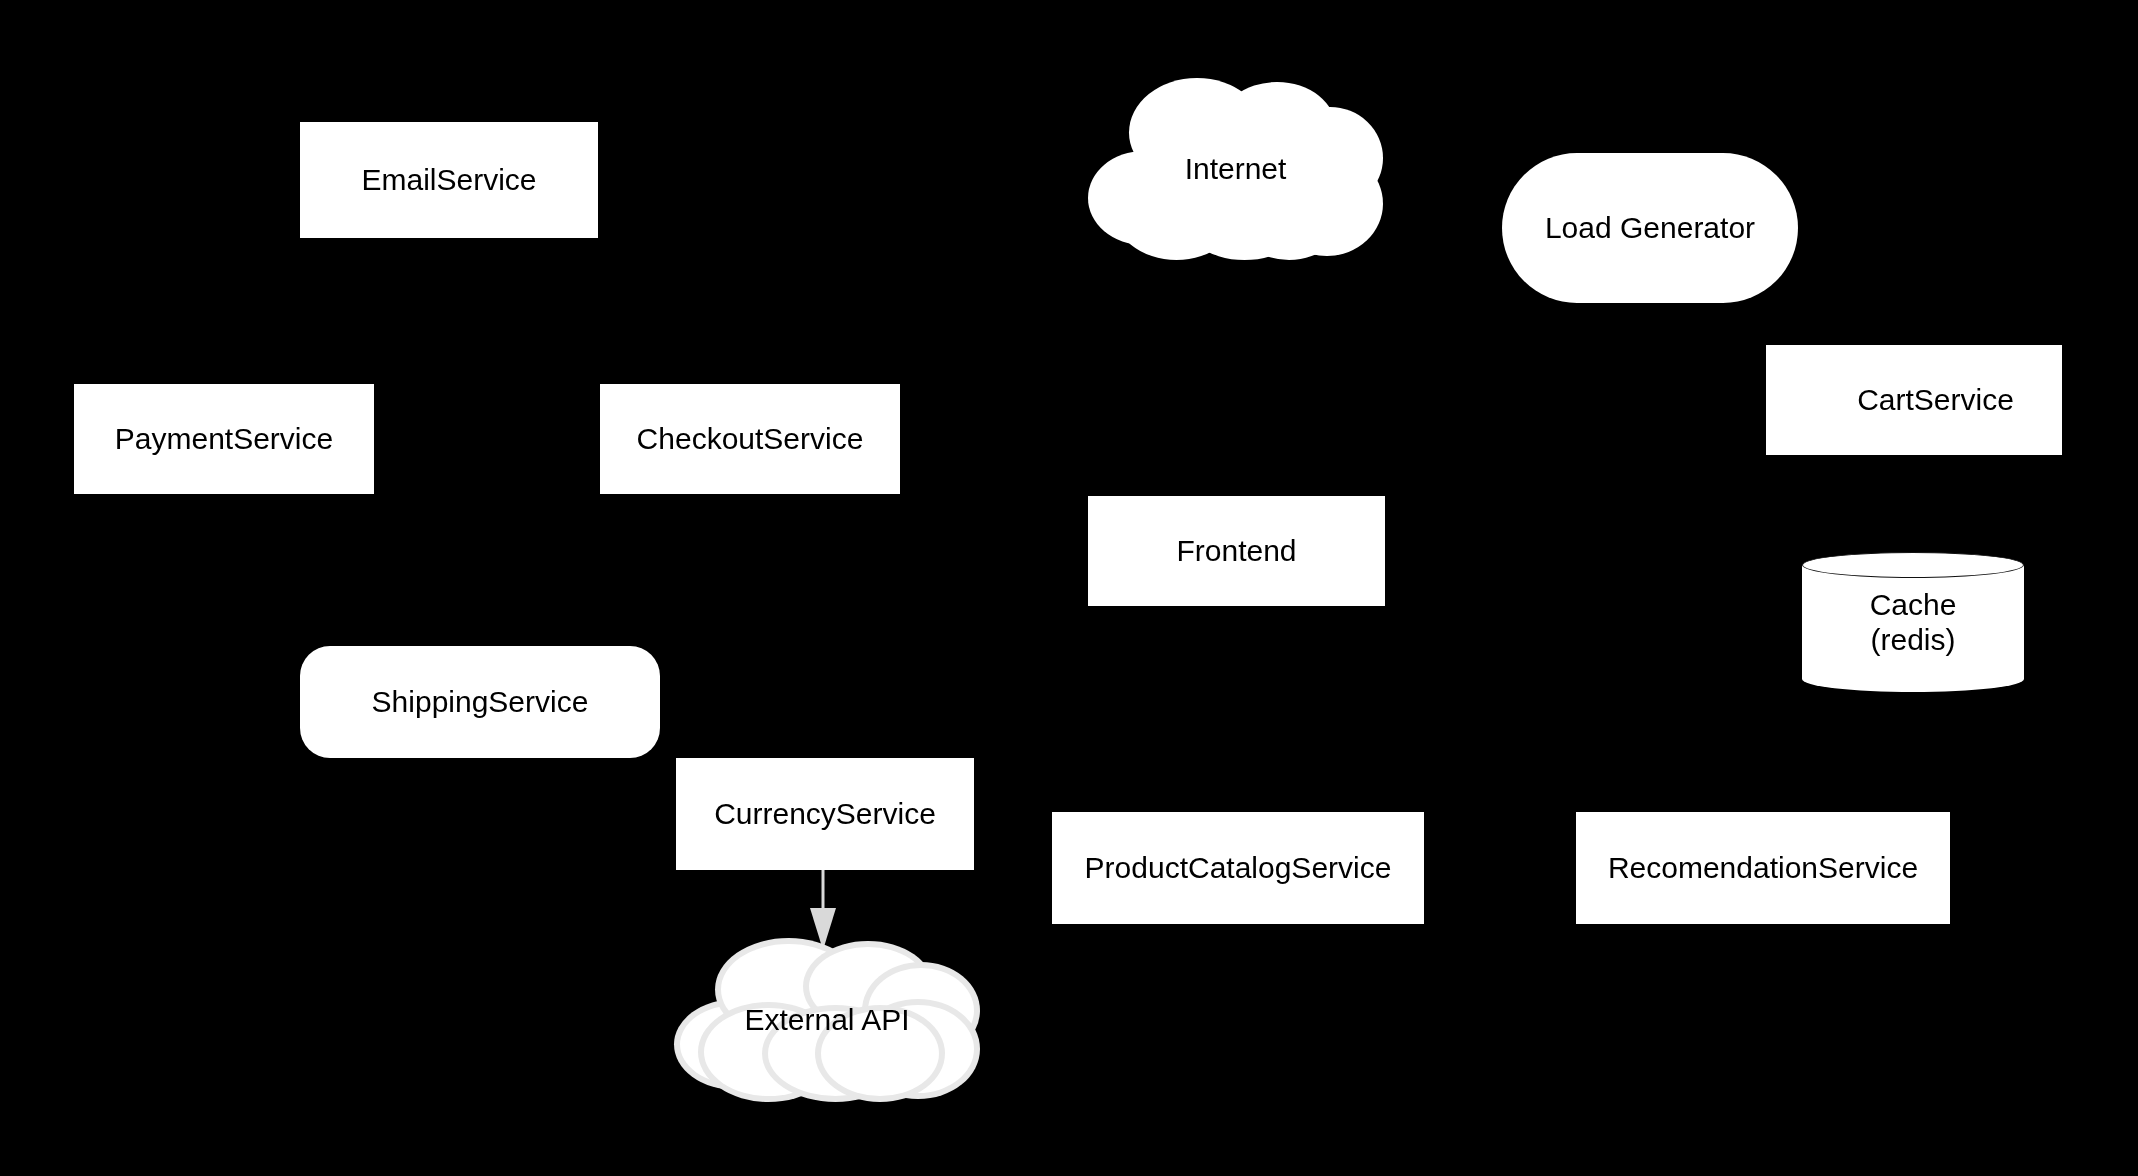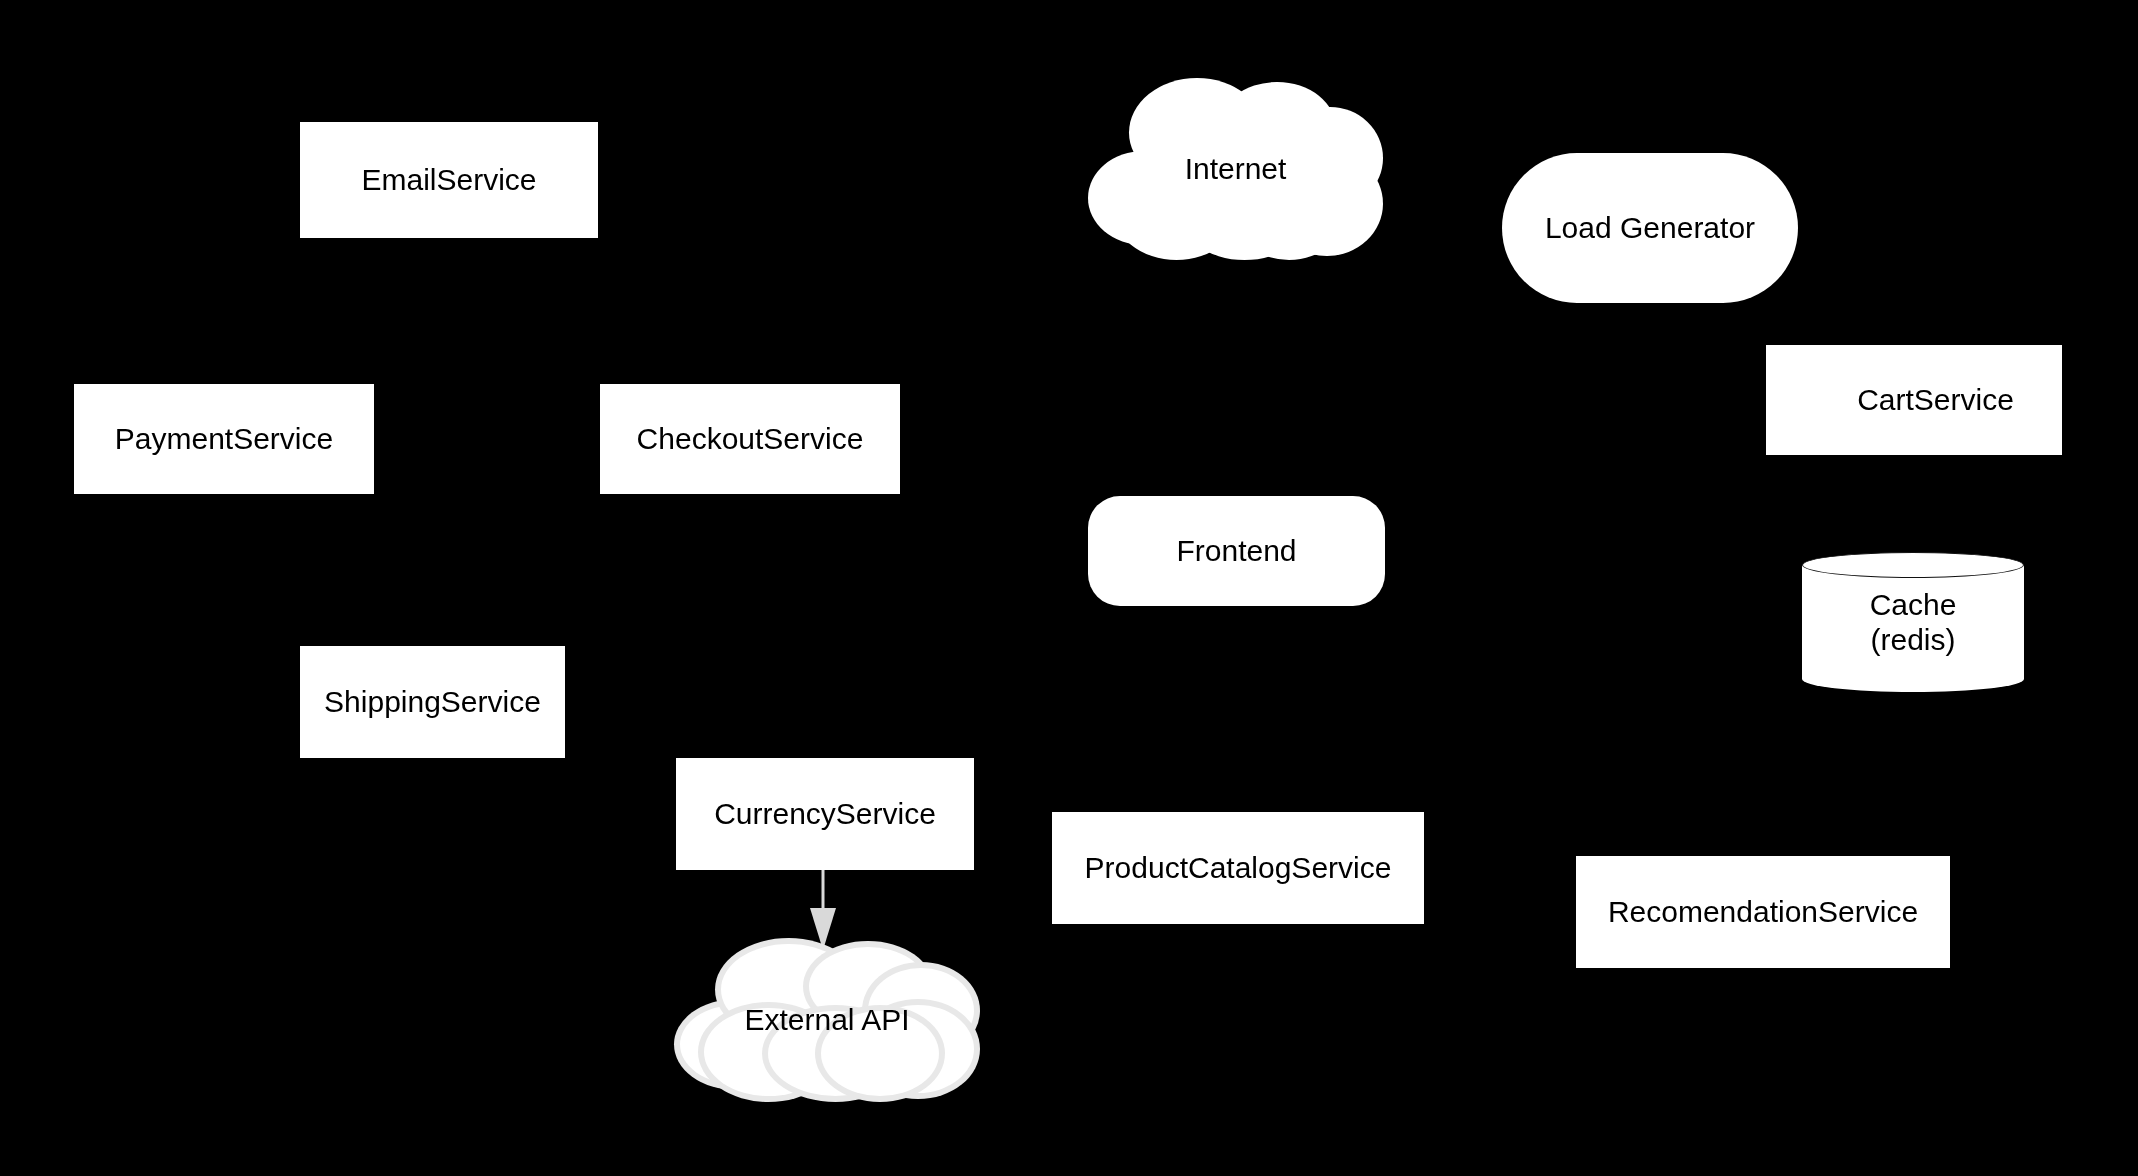--- a/index.html
+++ b/index.html
@@ -116,39 +116,39 @@
     </div>
     <div class="node shape-rect" style="left: 74px; top: 384px; width: 300px; height: 110px;">
       <span class="label" style="font-size: 30px;">PaymentService</span>
     </div>
     <div class="node shape-rect" style="left: 600px; top: 384px; width: 300px; height: 110px;">
       <span class="label" style="font-size: 30px;">CheckoutService</span>
     </div>
     <div class="node shape-rect" style="left: 1766px; top: 345px; width: 296px; height: 110px; padding-left: 43px;">
       <span class="label" style="font-size: 30px;">CartService</span>
     </div>
-    <div class="node shape-rect" style="left: 1088px; top: 496px; width: 297px; height: 110px; border-radius: 32px;">
+    <div class="node shape-rect" style="left: 1088px; top: 496px; width: 297px; height: 110px;">
       <span class="label" style="font-size: 30px;">Frontend</span>
     </div>
     <div class="node shape-cylinder" style="left: 1802px; top: 552px; width: 222px; height: 140px;">
       <div class="cyl-body"></div>
       <div class="cyl-top"></div>
       <span class="label" style="font-size: 30px;">Cache
 (redis)</span>
     </div>
-    <div class="node shape-rect" style="left: 300px; top: 646px; width: 265px; height: 112px;">
+    <div class="node shape-rect" style="left: 300px; top: 646px; width: 360px; height: 112px; border-radius: 30px;">
       <span class="label" style="font-size: 30px;">ShippingService</span>
     </div>
     <div class="node shape-rect" style="left: 676px; top: 758px; width: 298px; height: 112px;">
       <span class="label" style="font-size: 30px;">CurrencyService</span>
     </div>
     <div class="node shape-rect" style="left: 1052px; top: 812px; width: 372px; height: 112px;">
       <span class="label" style="font-size: 30px;">ProductCatalogService</span>
     </div>
-    <div class="node shape-rect" style="left: 1576px; top: 812px; width: 374px; height: 112px; margin-top: 44px;">
+    <div class="node shape-rect" style="left: 1576px; top: 812px; width: 374px; height: 112px;">
       <span class="label" style="font-size: 30px;">RecomendationService</span>
     </div>
     <div class="node shape-cloud outlined" style="left: 680px; top: 944px; width: 294px; height: 152px;">
       <div class="puff" style="left: 0px; top: 60.8px; width: 111.72px; height: 79.04px;"></div>
       <div class="puff" style="left: 41.16px; top: 0px; width: 135.24px; height: 91.2px;"></div>
       <div class="puff" style="left: 129.36px; top: 3.04px; width: 117.6px; height: 79.04px;"></div>
       <div class="puff" style="left: 188.16px; top: 24.32px; width: 105.84px; height: 85.12px;"></div>
       <div class="puff" style="left: 182.28px; top: 60.8px; width: 111.72px; height: 88.16px;"></div>
       <div class="puff" style="left: 23.52px; top: 63.84px; width: 129.36px; height: 88.16px;"></div>
       <div class="puff" style="left: 88.2px; top: 66.88px; width: 135.24px; height: 85.12px;"></div>

